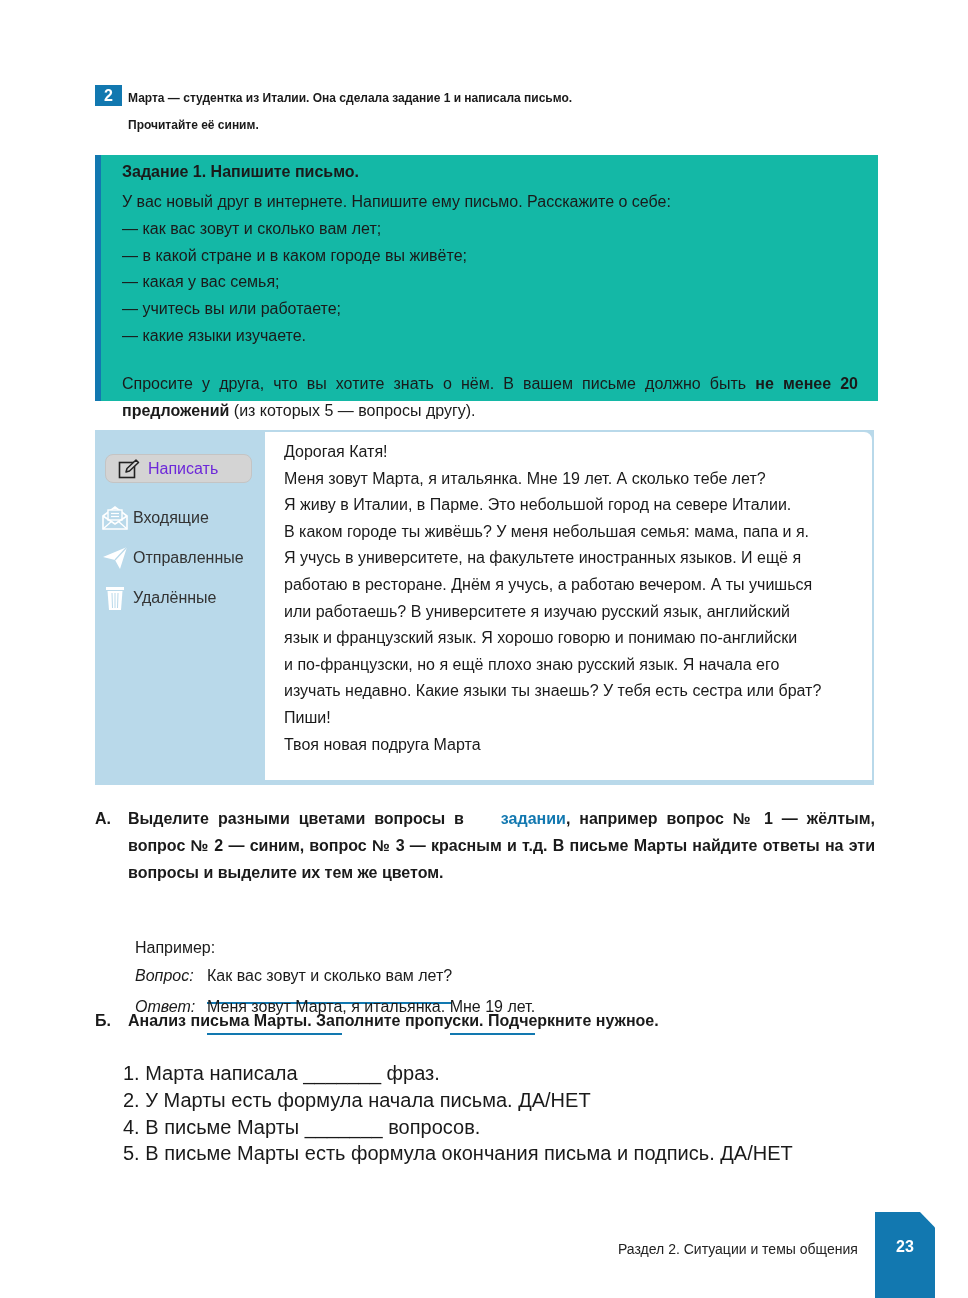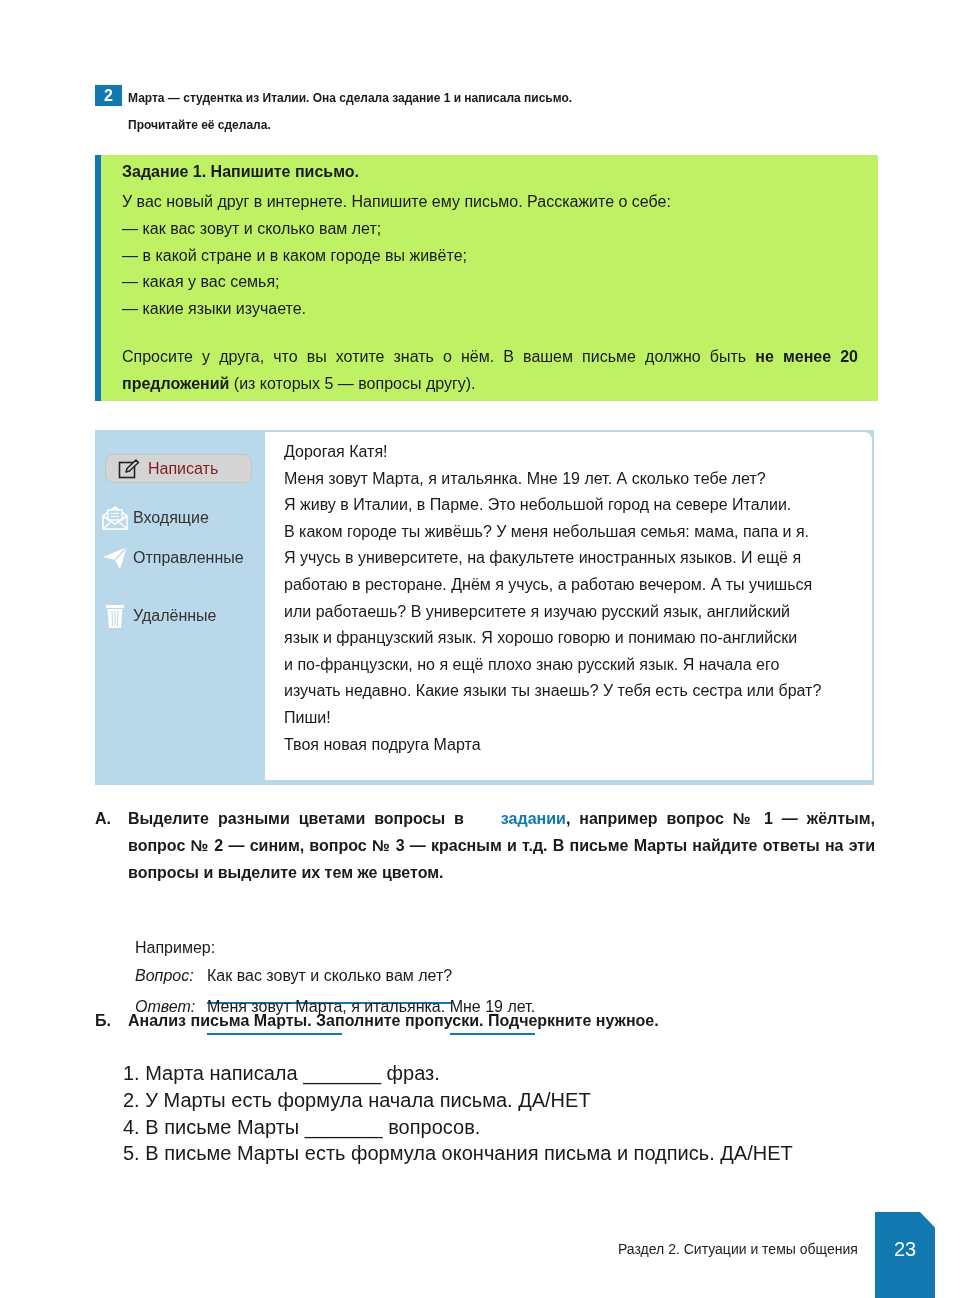--- a/index.html
+++ b/index.html
@@ -3,29 +3,29 @@
 <meta charset="utf-8">
 <style>
   * { box-sizing: border-box; margin: 0; padding: 0; }
   html, body { width: 968px; height: 1298px; background: #ffffff; overflow: hidden; }
   body { position: relative; font-family: "Liberation Sans", "DejaVu Sans", sans-serif; color: #1a1a1a; }
 
   .ex-header { position: absolute; left: 95px; top: 85px; width: 780px; }
   .ex-badge { position: absolute; left: 0; top: 0; width: 27px; height: 21px; background: #1278b0; color: #fff; font-weight: bold; font-size: 16px; text-align: center; line-height: 21px; }
   .ex-title { position: absolute; left: 33px; top: 0; font-weight: bold; font-size: 12px; line-height: 27px; width: 700px; }
 
-  .task-box { position: absolute; left: 95px; top: 155px; width: 783px; height: 246px; background: #bef264; border-left: 6px solid #1278b0; padding: 4px 20px 0 21px; font-size: 16px; }
+  .task-box { position: absolute; left: 95px; top: 155px; width: 783px; height: 246px; background: #14b8a6; border-left: 6px solid #1278b0; padding: 4px 20px 0 21px; font-size: 16px; }
   .task-box .t-title { font-weight: bold; line-height: 26px; margin-bottom: 4px; }
   .task-box .t-line { line-height: 26.8px; }
   .task-box .t-final { line-height: 27px; margin-top: 20px; text-align: justify; }
   .task-box b { font-weight: bold; }
 
   .mail { position: absolute; left: 95px; top: 430px; width: 779px; height: 355px; background: #b9d9ea; border-bottom: 3px solid #b9d9ea; }
   .mail-side { position: absolute; left: 0; top: 0; width: 168px; height: 100%; }
-  .compose-btn { position: absolute; left: 10px; top: 24px; width: 147px; height: 29px; background: #d4d4d4; border-radius: 8px; border: 1px solid #c4c4c4; display: flex; align-items: center; padding-left: 12px; font-size: 16px; color: #7f1d1d; cursor: pointer; }
+  .compose-btn { position: absolute; left: 10px; top: 24px; width: 147px; height: 29px; background: #d4d4d4; border-radius: 8px; border: 1px solid #c4c4c4; display: flex; align-items: center; padding-left: 12px; font-size: 16px; color: #6d28d9; cursor: pointer; }
   .compose-btn svg { margin-right: 8px; }
   .side-item { position: absolute; left: 6px; display: flex; align-items: center; font-size: 16px; color: #333; cursor: pointer; }
   .side-item .ic { width: 28px; height: 28px; display: inline-flex; align-items: center; justify-content: center; margin-right: 4px; }
   .mail-body { position: absolute; left: 168px; top: 0; width: 611px; height: 352px; background: #ffffff; border: 2px solid #b9d9ea; border-radius: 0 10px 0 0; padding: 7px 0 0 19px; font-size: 16px; }
   .mail-body .m-line { line-height: 26.6px; }
 
   .sec-a { position: absolute; left: 95px; top: 805px; width: 780px; font-size: 16px; font-weight: bold; }
   .sec-a .letter { position: absolute; left: 0; top: 0; line-height: 27px; }
   .sec-a .text { position: absolute; left: 33px; top: 0; width: 747px; line-height: 27px; text-align: justify; }
   .sec-a .link { color: #1278b0; margin-left: 28px; }
@@ -36,39 +36,40 @@
   .ul-blue { border-bottom: 2px solid #1278b0; padding-bottom: 18px; }
 
   .sec-b { position: absolute; left: 95px; top: 1012px; font-size: 16px; font-weight: bold; }
   .sec-b .letter { position: absolute; left: 0; top: 0; }
   .sec-b .text { position: absolute; left: 33px; top: 0; white-space: nowrap; }
 
   .b-list { position: absolute; left: 123px; top: 1052px; font-size: 20px; margin-top: 8px; }
   .b-list .b-item { line-height: 26.8px; white-space: nowrap; }
 
   .footer-text { position: absolute; left: 618px; top: 1241px; font-size: 14px; color: #222; }
-  .page-tab { position: absolute; left: 875px; top: 1212px; width: 60px; height: 86px; background: #1278b0; clip-path: polygon(0 0, 75% 0, 100% 18%, 100% 100%, 0 100%); color: #fff; font-weight: normal; font-size: 20px; text-align: center; padding-top: 26px; }
+  .page-tab { position: absolute; left: 875px; top: 1212px; width: 60px; height: 86px; background: #1278b0; clip-path: polygon(0 0, 75% 0, 100% 18%, 100% 100%, 0 100%); color: #fff; font-weight: bold; font-size: 16px; text-align: center; padding-top: 26px; }
 </style>
 </head>
 <body>
 
 <div class="ex-header">
   <div class="ex-badge">2</div>
   <div class="ex-title">
     <div>Марта — студентка из Италии. Она сделала задание 1 и написала письмо.</div>
-    <div>Прочитайте её сделала.</div>
+    <div>Прочитайте её синим.</div>
   </div>
 </div>
 
 <div class="task-box">
   <div class="t-title">Задание 1. Напишите письмо.</div>
   <div class="t-line">У вас новый друг в интернете. Напишите ему письмо. Расскажите о себе:</div>
   <div class="t-line">— как вас зовут и сколько вам лет;</div>
   <div class="t-line">— в какой стране и в каком городе вы живёте;</div>
   <div class="t-line">— какая у вас семья;</div>
+  <div class="t-line">— учитесь вы или работаете;</div>
   <div class="t-line">— какие языки изучаете.</div>
   <div class="t-final"><span>Спросите у друга, что вы хотите знать о нём. В вашем письме должно быть </span><b>не менее 20 предложений</b><span> (из которых 5 — вопросы другу).</span></div>
 </div>
 
 <div class="mail">
   <div class="mail-side">
     <div class="compose-btn">
       <svg width="22" height="20" viewBox="0 0 22 20">
         <rect x="1.5" y="3.5" width="15" height="15" fill="none" stroke="#222" stroke-width="1.6"></rect>
         <path d="M8 13 L9 9.5 L18 1 L20.5 3.5 L11.5 12 Z" fill="#d4d4d4" stroke="#222" stroke-width="1.5" stroke-linejoin="round"></path>
@@ -93,21 +94,21 @@
     <div class="side-item" style="top:114px;">
       <span class="ic">
         <svg width="26" height="24" viewBox="0 0 26 24">
           <path d="M1 11 L25 1 L18 23 L13 14 Z" fill="#ffffff"></path>
           <path d="M13 14 L25 1" stroke="#b9d9ea" stroke-width="1.2"></path>
         </svg>
       </span>
       <span>Отправленные</span>
     </div>
 
-    <div class="side-item" style="top:172px;text-align:right;">
+    <div class="side-item" style="top:154px;text-align:right;">
       <span class="ic">
         <svg width="22" height="26" viewBox="0 0 22 26">
           <rect x="2" y="2" width="18" height="3" fill="#fff"></rect>
           <path d="M3.5 6 L18.5 6 L17 25 L5 25 Z" fill="#fff"></path>
           <line x1="8" y1="8" x2="8.5" y2="23" stroke="#b9d9ea" stroke-width="1"></line>
           <line x1="11" y1="8" x2="11" y2="23" stroke="#b9d9ea" stroke-width="1"></line>
           <line x1="14" y1="8" x2="13.5" y2="23" stroke="#b9d9ea" stroke-width="1"></line>
         </svg>
       </span>
       <span>Удалённые</span>

